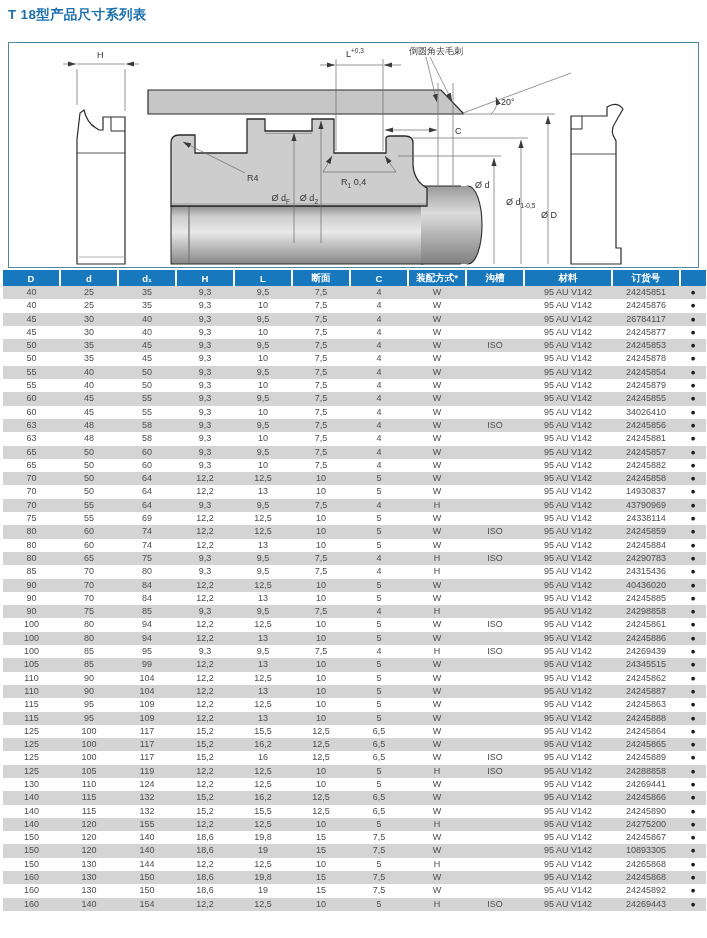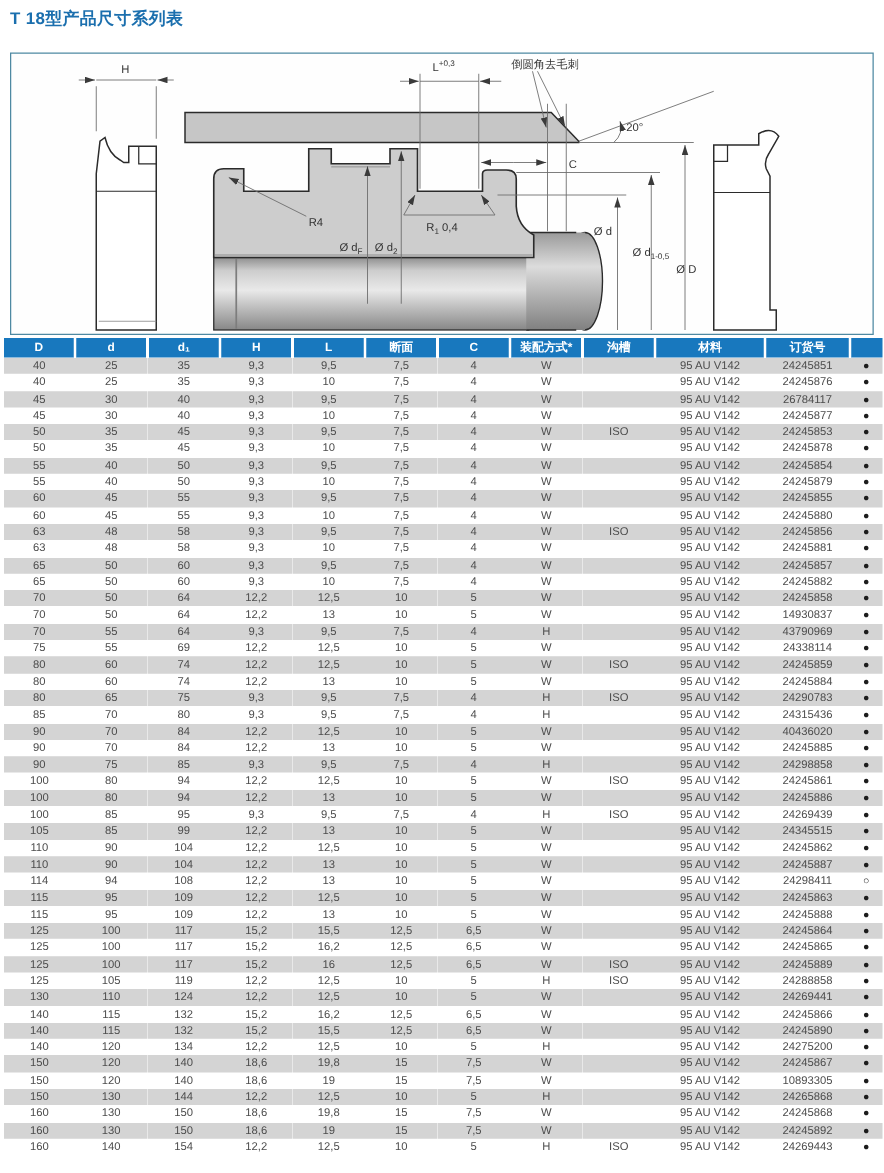--- a/index.html
+++ b/index.html
@@ -324,21 +324,21 @@
         <td>60</td>
         <td>45</td>
         <td>55</td>
         <td>9,3</td>
         <td>10</td>
         <td>7,5</td>
         <td>4</td>
         <td>W</td>
         <td></td>
         <td>95 AU V142</td>
-        <td>24245880</td>
+        <td>34026410</td>
         <td class="dot">●</td>
       </tr>
       <tr>
         <td>63</td>
         <td>48</td>
         <td>58</td>
         <td>9,3</td>
         <td>9,5</td>
         <td>7,5</td>
         <td>4</td>
@@ -620,34 +620,20 @@
         <td>104</td>
         <td>12,2</td>
         <td>13</td>
         <td>10</td>
         <td>5</td>
         <td>W</td>
         <td></td>
         <td>95 AU V142</td>
         <td>24245887</td>
         <td class="dot">●</td>
-      </tr>
-      <tr>
-        <td>114</td>
-        <td>94</td>
-        <td>108</td>
-        <td>12,2</td>
-        <td>13</td>
-        <td>10</td>
-        <td>5</td>
-        <td>W</td>
-        <td></td>
-        <td>95 AU V142</td>
-        <td>24298411</td>
-        <td class="dot">○</td>
       </tr>
       <tr>
         <td>115</td>
         <td>95</td>
         <td>109</td>
         <td>12,2</td>
         <td>12,5</td>
         <td>10</td>
         <td>5</td>
         <td>W</td>
@@ -764,21 +750,21 @@
         <td>6,5</td>
         <td>W</td>
         <td></td>
         <td>95 AU V142</td>
         <td>24245890</td>
         <td class="dot">●</td>
       </tr>
       <tr>
         <td>140</td>
         <td>120</td>
-        <td>134</td>
+        <td>155</td>
         <td>12,2</td>
         <td>12,5</td>
         <td>10</td>
         <td>5</td>
         <td>H</td>
         <td></td>
         <td>95 AU V142</td>
         <td>24275200</td>
         <td class="dot">●</td>
       </tr>

